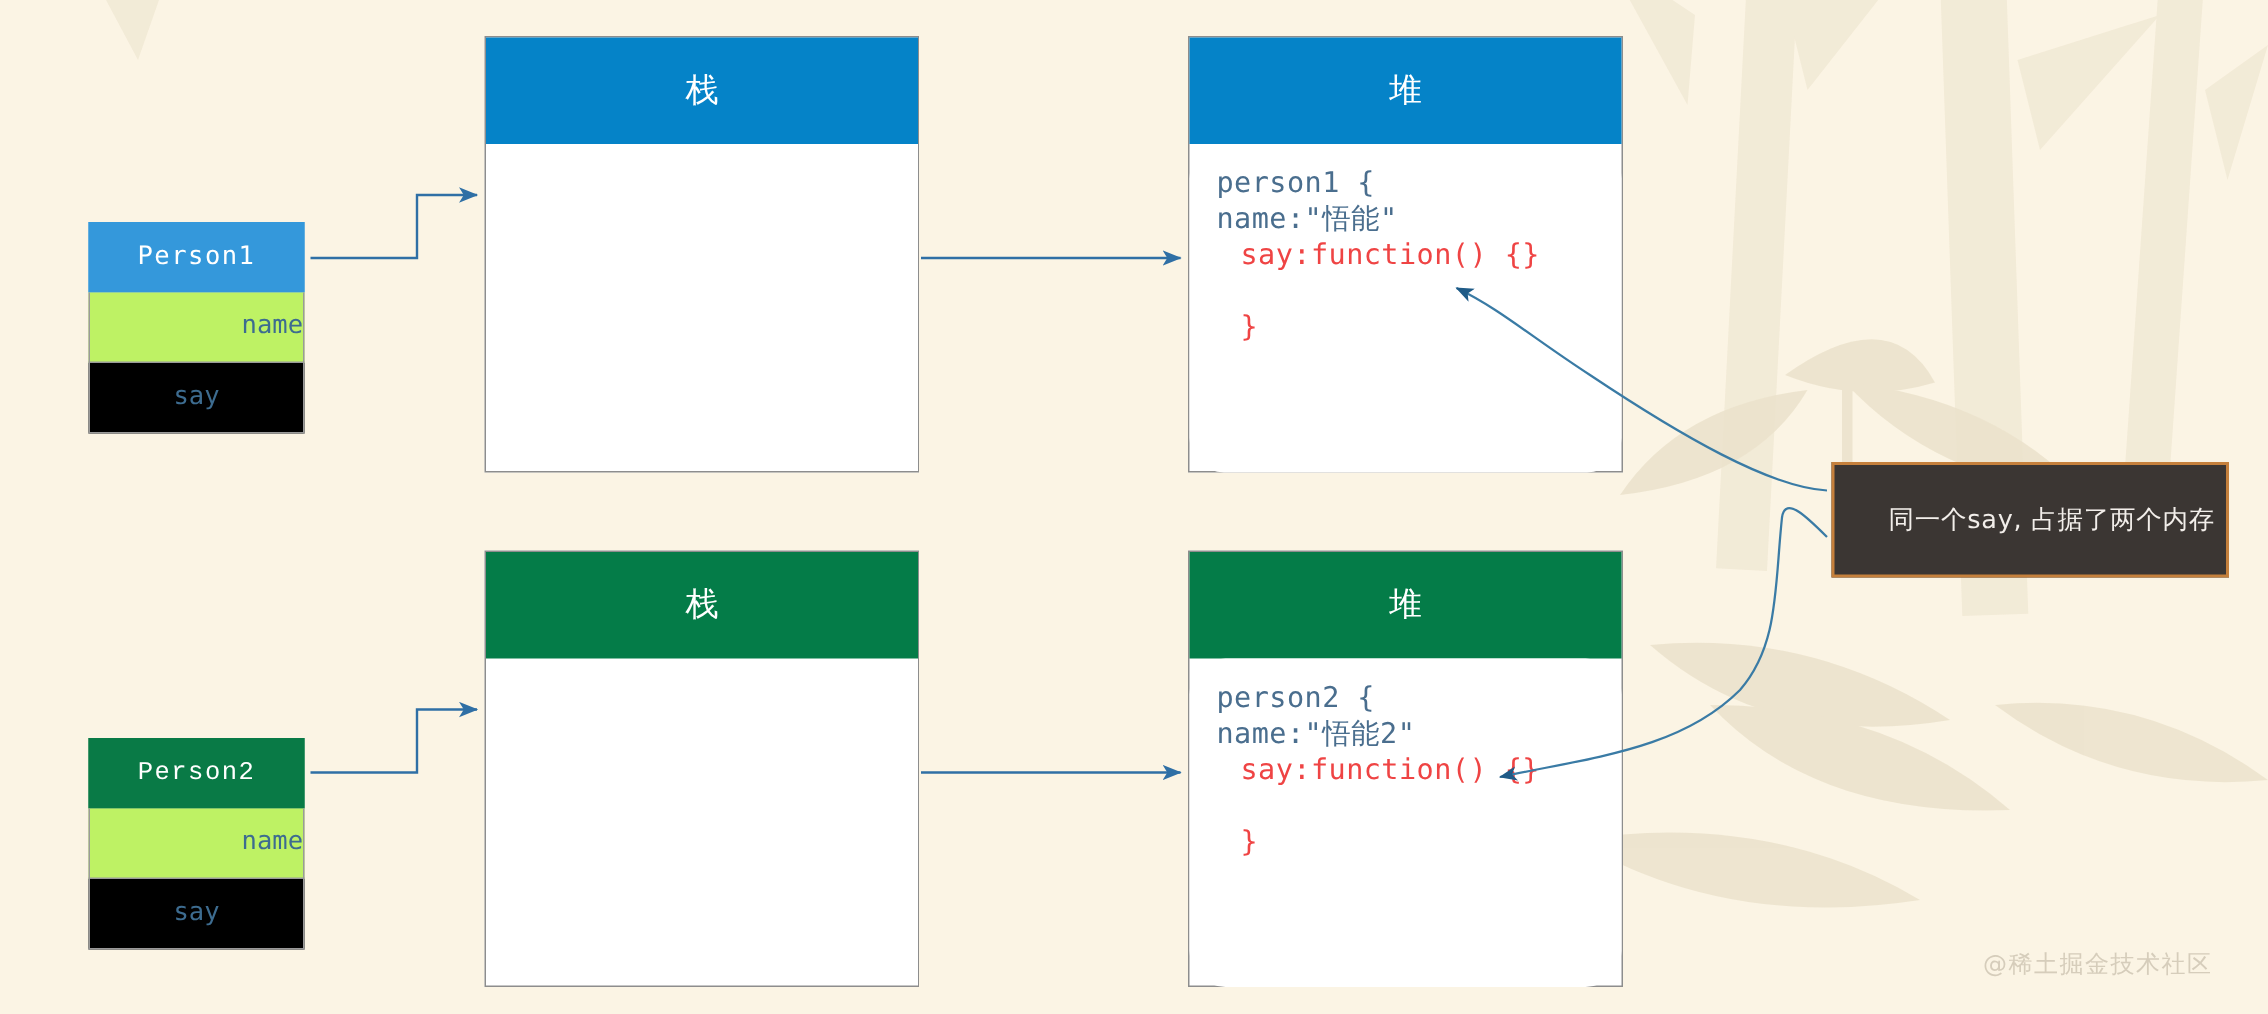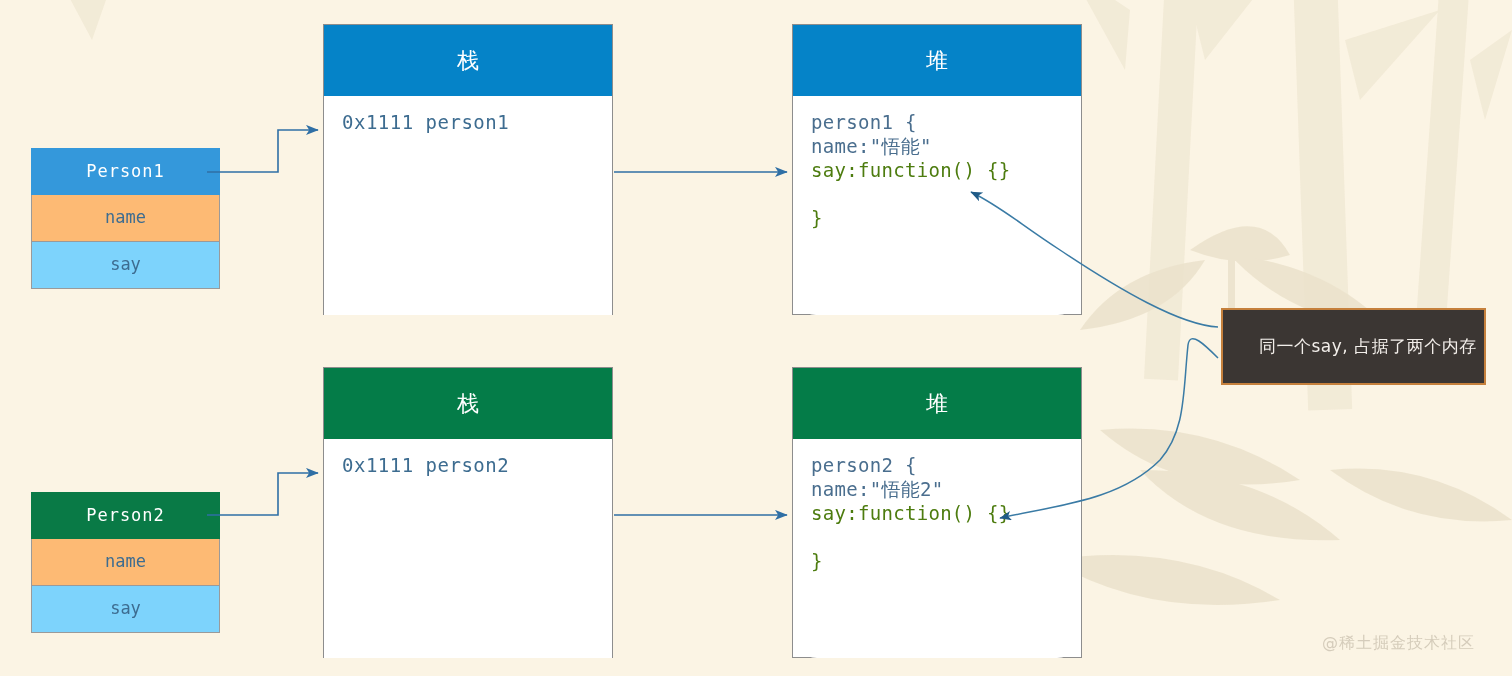--- a/index.html
+++ b/index.html
@@ -60,49 +60,50 @@
   .stack-line {
     color: #3d6c90;
     letter-spacing: 0.5px;
     white-space: pre;
   }
   .heap-line {
     white-space: pre;
     letter-spacing: 0.3px;
   }
   .heap-line.plain { color: #4a6e8e; }
-  .heap-line.accent { color: #4d7c0f; }
+  .heap-line.accent { color: #ef4444; margin-left: 16px; }
   .heap-line.spacer { height: 24px; }
 
   
   .obj-table {
     position: absolute;
-    width: 189px;
-    box-sizing: border-box;
+    width: 144px;
+    box-sizing: border-box;
+    margin-left: 28px;
   }
   .obj-row {
     border: 1px solid #9a9a9a;
     border-top: none;
     box-sizing: border-box;
     height: 47px;
     line-height: 45px;
     text-align: center;
     font-size: 17px;
     font-family: "DejaVu Sans Mono", monospace;
     color: #3d6c90;
-    background: #7dd3fc;
+    background: #000000;
   }
   .obj-row.head {
     border-top: 1px solid #9a9a9a;
     color: #ffffff;
     letter-spacing: 1px;
   }
   .obj-row.head.blue { background: #3498db; border-color: #3498db; }
-  .obj-row.head.green { background: #097a46; border-color: #097a46; }
-  .obj-row.shaded { background: #fdba74; }
+  .obj-row.head.green { background: #097a46; border-color: #097a46; font-family: Liberation Mono, monospace; }
+  .obj-row.shaded { background: #bef264; text-align: right; }
 
   
   .callout {
     position: absolute;
     background: #3b3633;
     border: 2px solid #c5803c;
     box-sizing: border-box;
     color: #f2eeea;
     font-size: 17px;
     font-family: "DejaVu Sans", sans-serif;
@@ -161,23 +162,20 @@
   </svg>
 
   <div class="obj-table" style="left:31px; top:148px;">
     <div class="obj-row head blue">Person1</div>
     <div class="obj-row shaded">name</div>
     <div class="obj-row">say</div>
   </div>
 
   <div class="mem-box" style="left:323px; top:24px; width:290px; height:291px;">
     <div class="mem-head blue">栈</div>
-    <div class="mem-body" style="height:219px;">
-      <div class="stack-line">0x1111 person1</div>
-    </div>
   </div>
 
   <div class="mem-box" style="left:792px; top:24px; width:290px; height:291px;">
     <div class="mem-head blue">堆</div>
     <div class="mem-body" style="height:219px;border-radius:23px;">
       <div class="heap-line plain">person1 {</div>
       <div class="heap-line plain">name:"悟能"</div>
       <div class="heap-line accent">say:function() {}</div>
       <div class="heap-line spacer"></div>
       <div class="heap-line accent">}</div>
@@ -185,23 +183,20 @@
   </div>
 
   <div class="obj-table" style="left:31px; top:492px;">
     <div class="obj-row head green">Person2</div>
     <div class="obj-row shaded">name</div>
     <div class="obj-row">say</div>
   </div>
 
   <div class="mem-box" style="left:323px; top:367px; width:290px; height:291px;">
     <div class="mem-head green">栈</div>
-    <div class="mem-body" style="height:219px;">
-      <div class="stack-line">0x1111 person2</div>
-    </div>
   </div>
 
   <div class="mem-box" style="left:792px; top:367px; width:290px; height:291px;">
     <div class="mem-head green">堆</div>
     <div class="mem-body" style="height:219px;border-radius:24px;">
       <div class="heap-line plain">person2 {</div>
       <div class="heap-line plain">name:"悟能2"</div>
       <div class="heap-line accent">say:function() {}</div>
       <div class="heap-line spacer"></div>
       <div class="heap-line accent">}</div>

